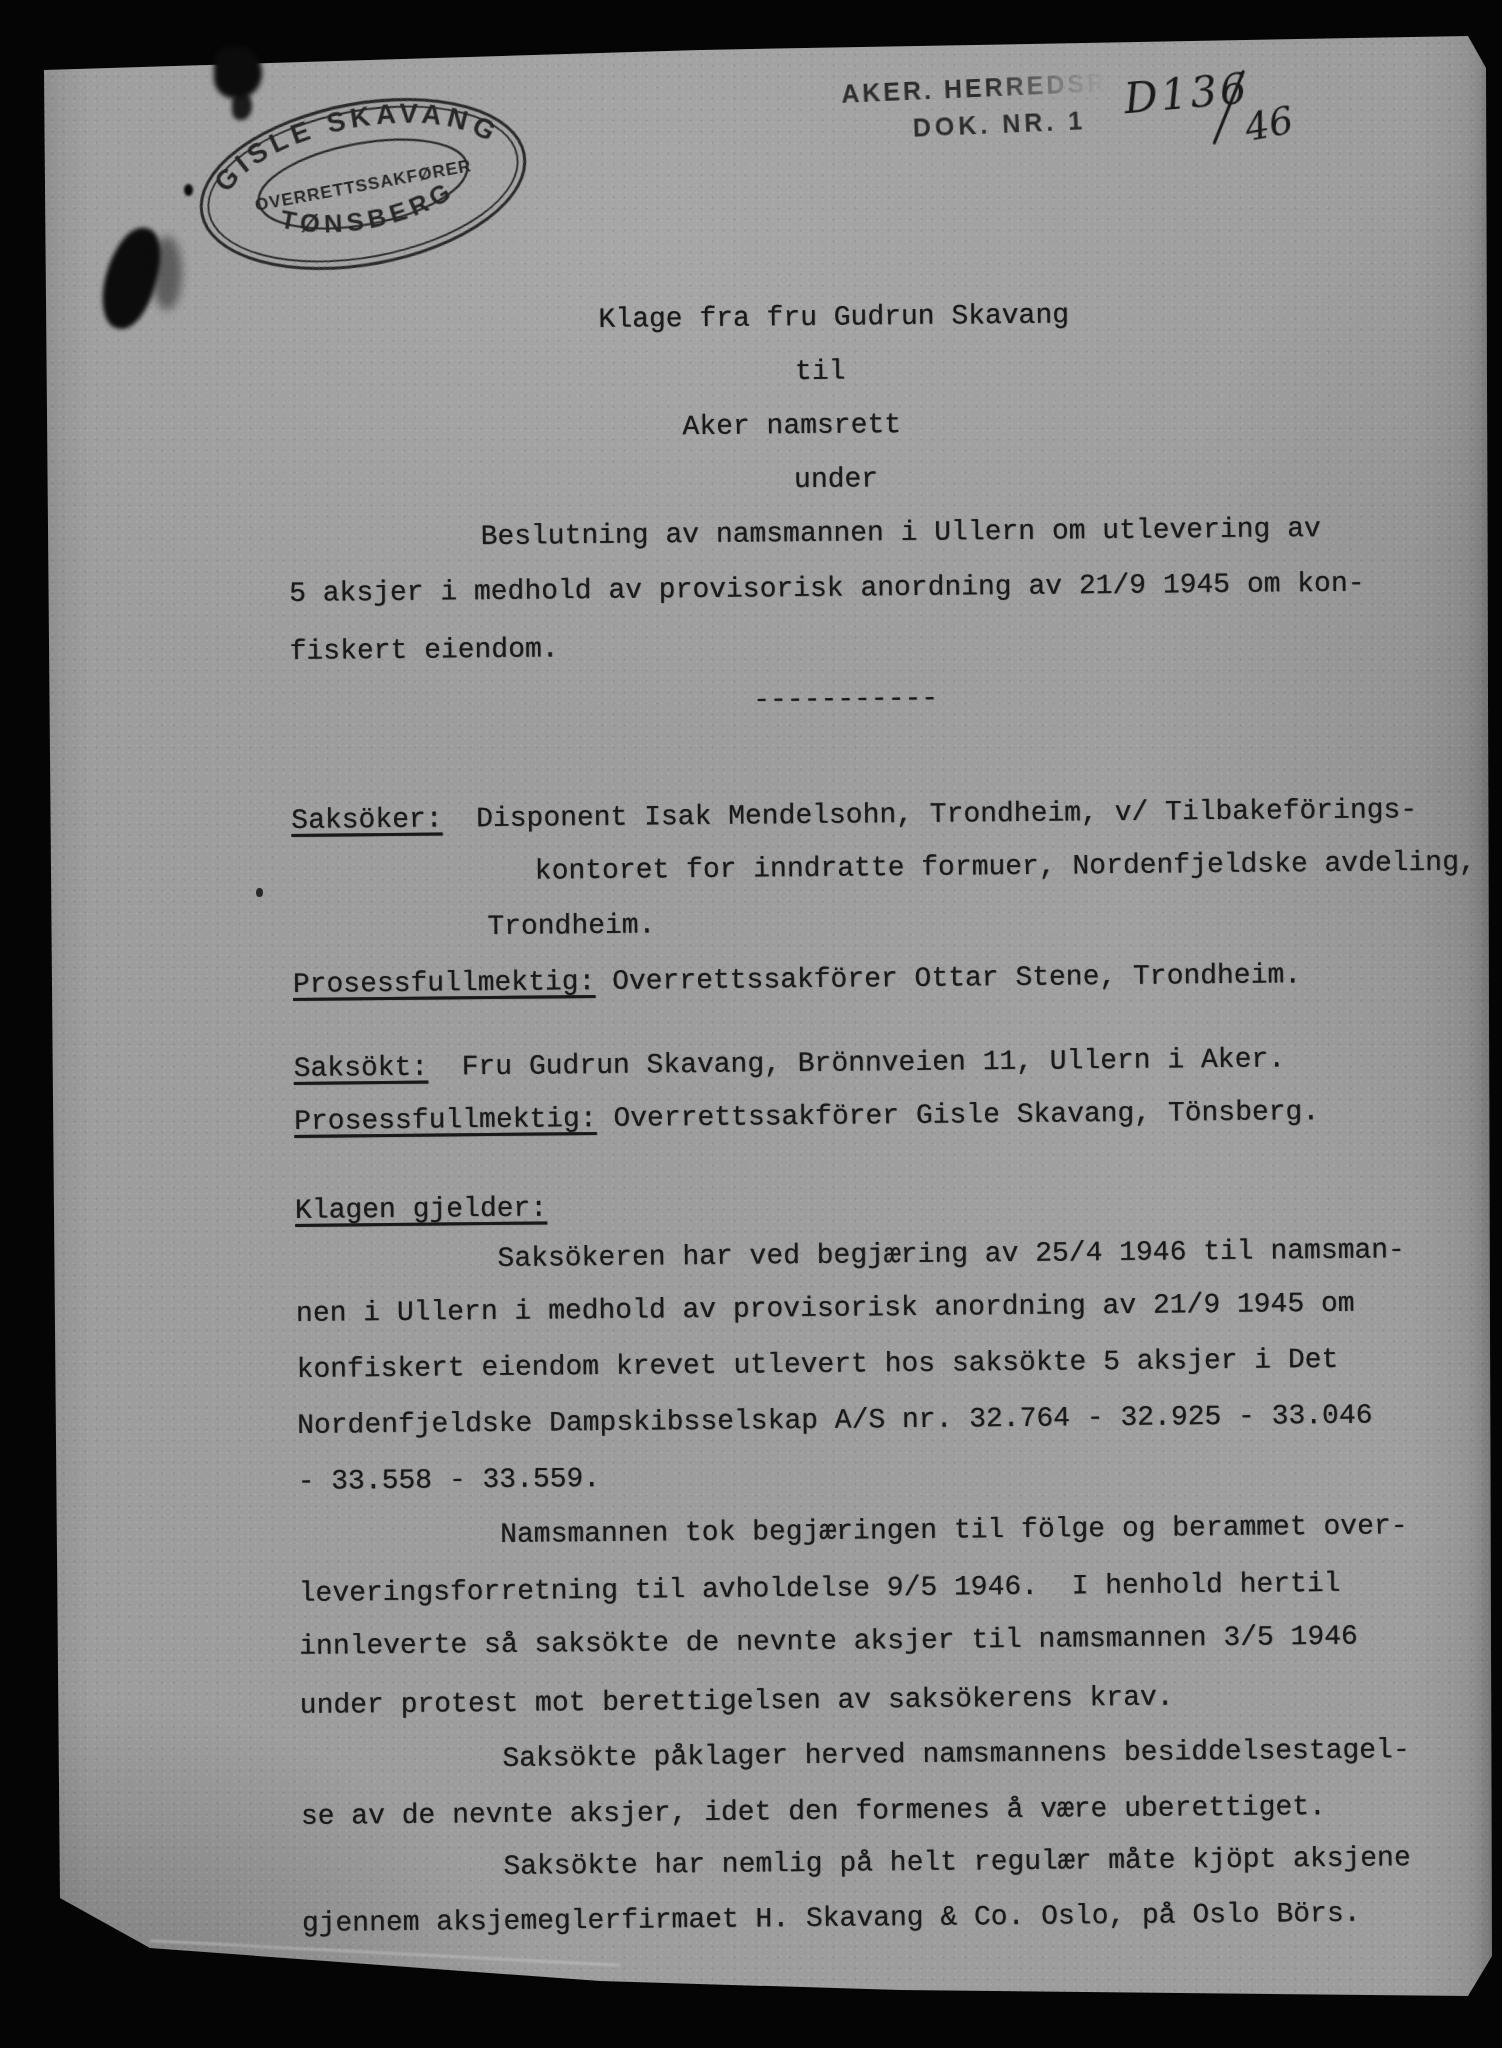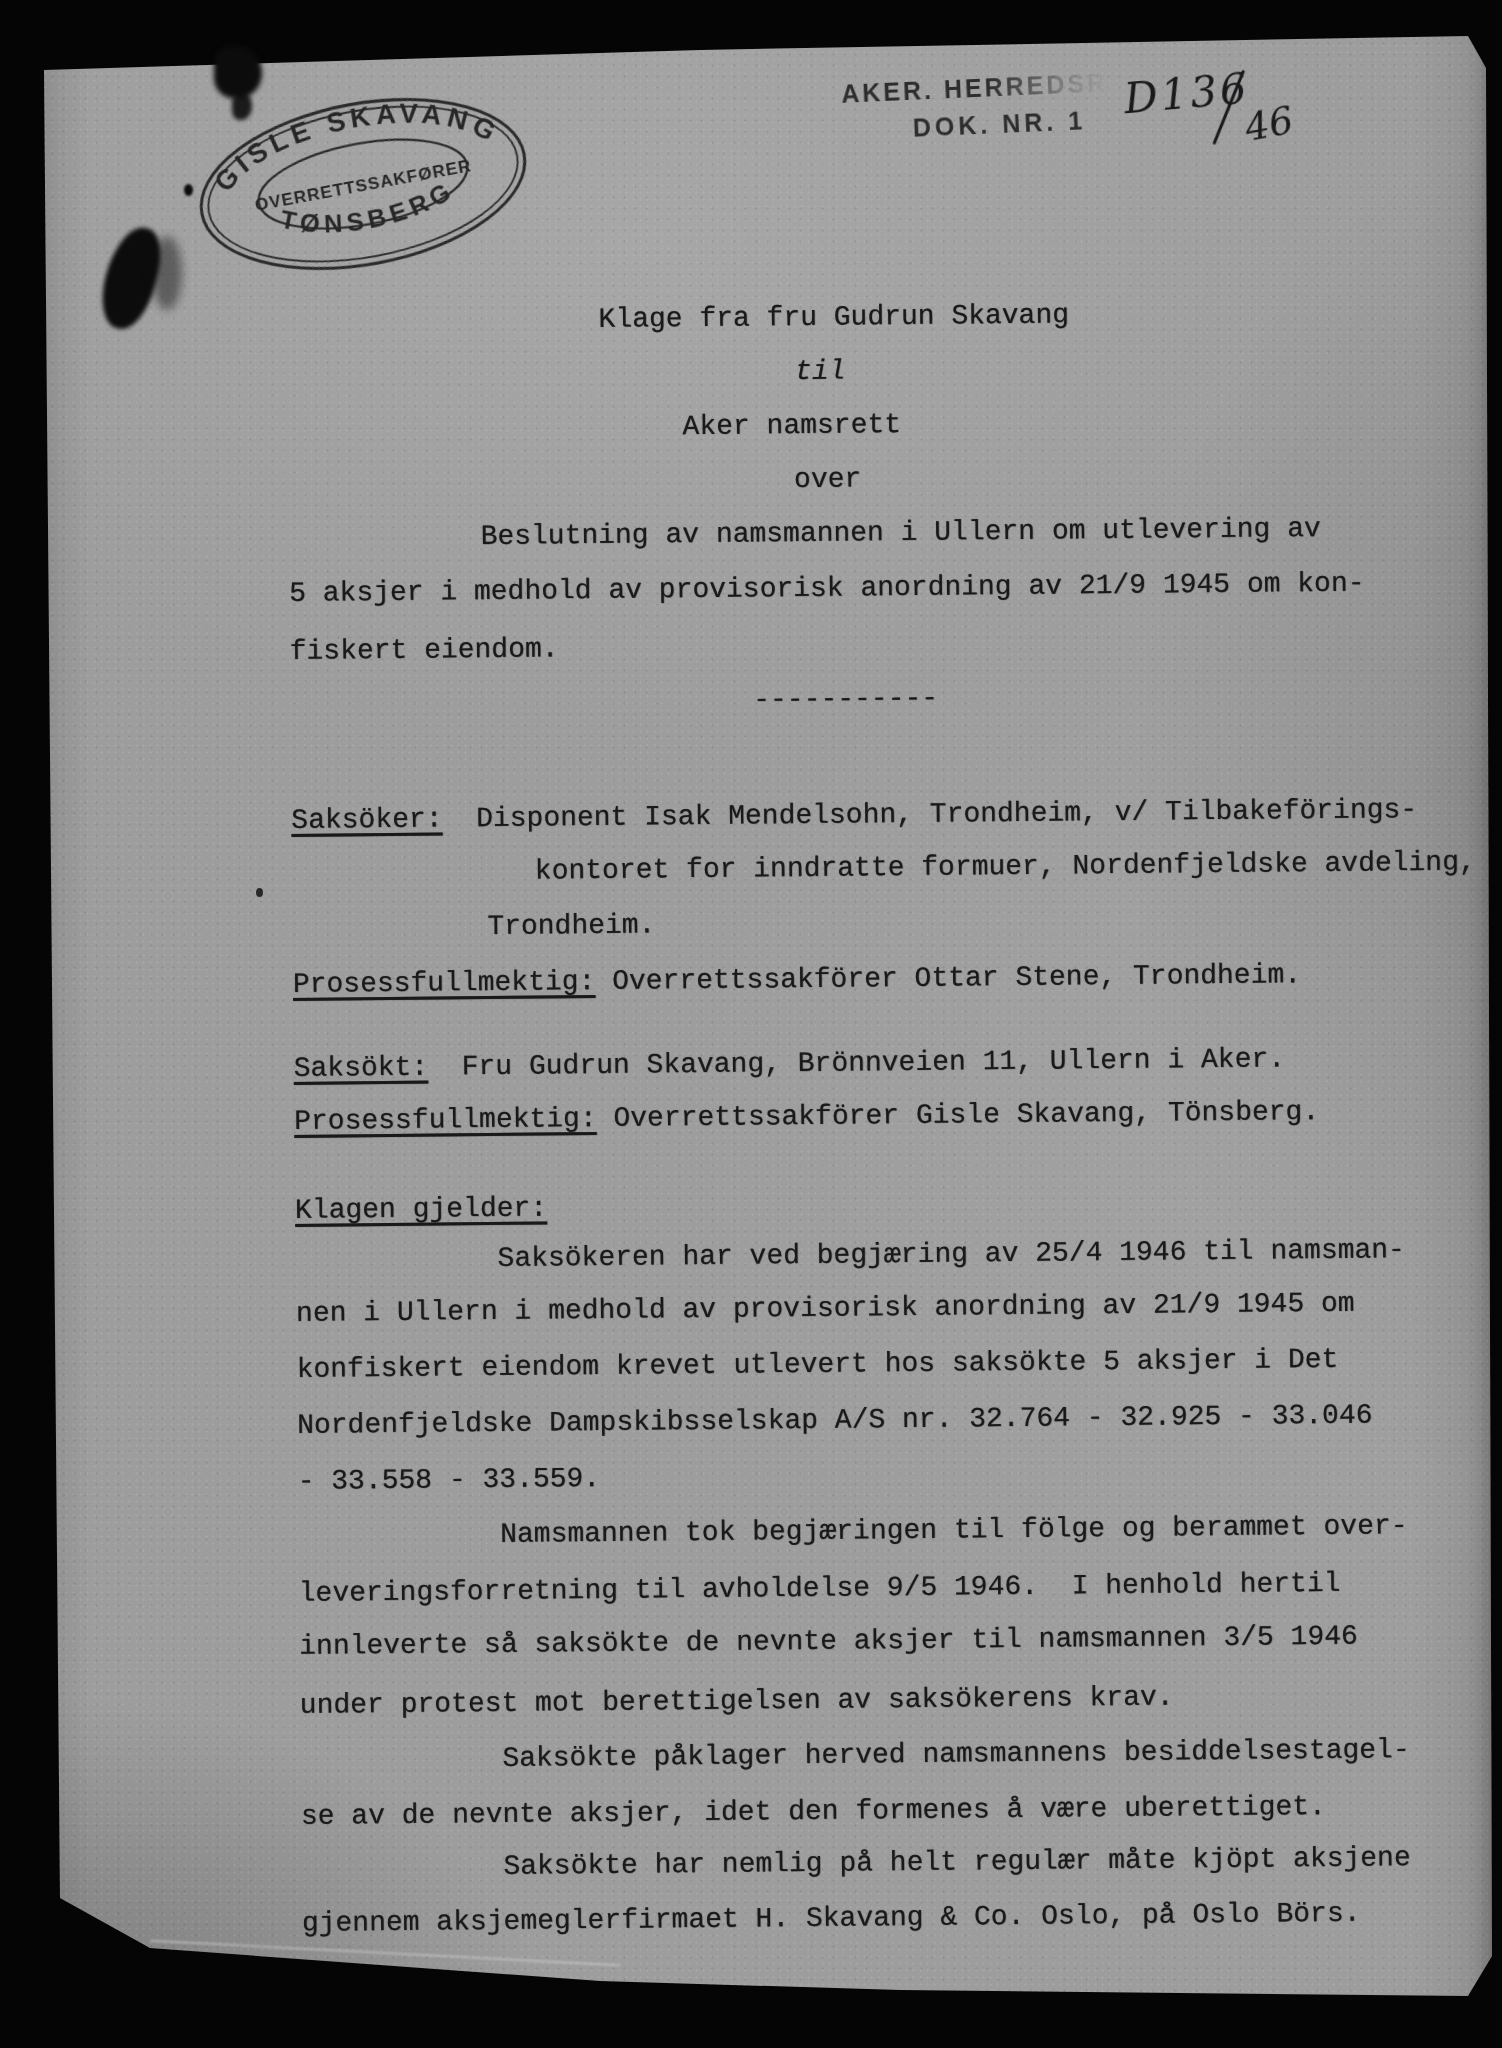--- a/index.html
+++ b/index.html
@@ -106,23 +106,23 @@
   </div>
 
   <div class="handwriting">
     <span class="hw-a" id="hw1">D136</span>
     <span class="hw-slash"></span>
     <span class="hw-b" id="hw2">46</span>
   </div>
 
   <div id="typed-layer">
       <div class="tline" style="left: 606px; top: 300px;"><span>Klage fra fru Gudrun Skavang</span></div>
-      <div class="tline" style="left: 802px; top: 354px; font-style: italic;"><span>til</span></div>
+      <div class="tline" style="left: 802px; top: 354px;"><span>til</span></div>
       <div class="tline" style="left: 689px; top: 408px;"><span>Aker namsrett</span></div>
-      <div class="tline" style="left: 800px; top: 462px;"><span>over</span></div>
+      <div class="tline" style="left: 800px; top: 462px;"><span>under</span></div>
       <div class="tline" style="left: 486px; top: 516px;"><span>Beslutning av namsmannen i Ullern om utlevering av</span></div>
       <div class="tline" style="left: 294px; top: 571px;"><span>5 aksjer i medhold av provisorisk anordning av 21/9 1945 om kon-</span></div>
       <div class="tline" style="left: 294px; top: 629px;"><span>fiskert eiendom.</span></div>
       <div class="tline" style="left: 757px; top: 682px;"><span>-----------</span></div>
       <div class="tline" style="left: 294px; top: 798px;"><span class="ul">Saksöker:</span><span>  Disponent Isak Mendelsohn, Trondheim, v/ Tilbakeförings-</span></div>
       <div class="tline" style="left: 537px; top: 851px;"><span>kontoret for inndratte formuer, Nordenfjeldske avdeling,</span></div>
       <div class="tline" style="left: 489px; top: 906px;"><span>Trondheim.</span></div>
       <div class="tline" style="left: 294px; top: 962px;"><span class="ul">Prosessfullmektig:</span><span> Overrettssakförer Ottar Stene, Trondheim.</span></div>
       <div class="tline" style="left: 294px; top: 1046px;"><span class="ul">Saksökt:</span><span>  Fru Gudrun Skavang, Brönnveien 11, Ullern i Aker.</span></div>
       <div class="tline" style="left: 294px; top: 1099px;"><span class="ul">Prosessfullmektig:</span><span> Overrettssakförer Gisle Skavang, Tönsberg.</span></div>

